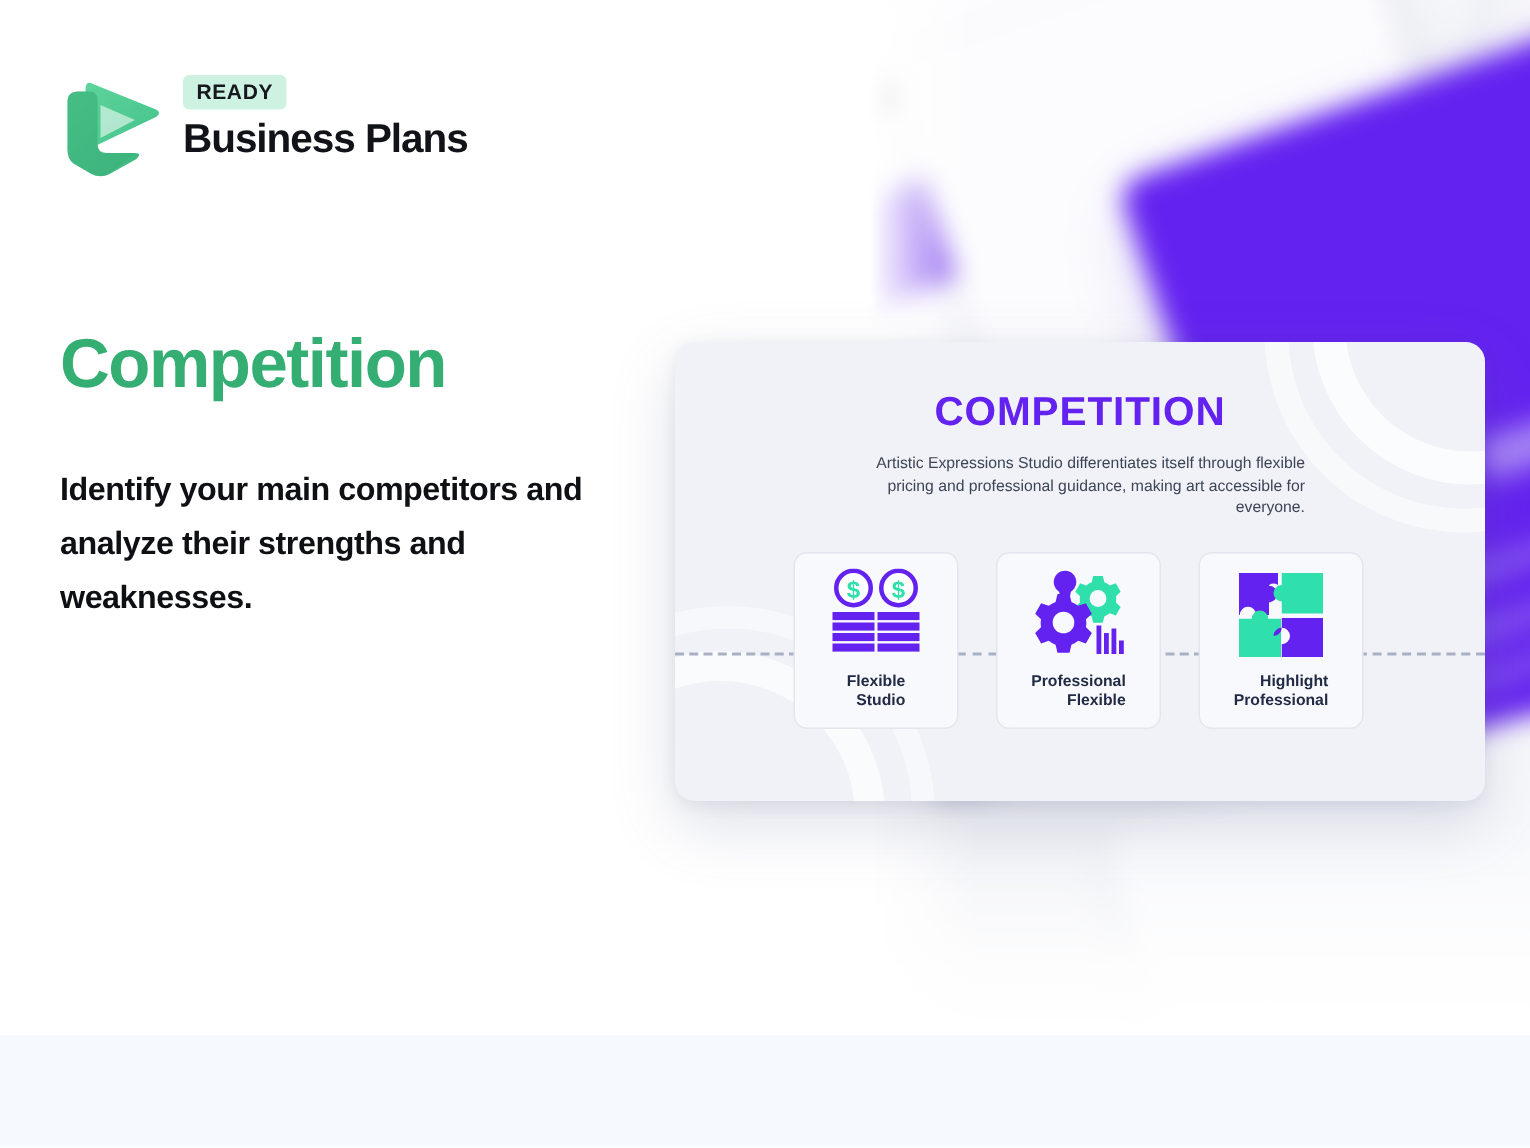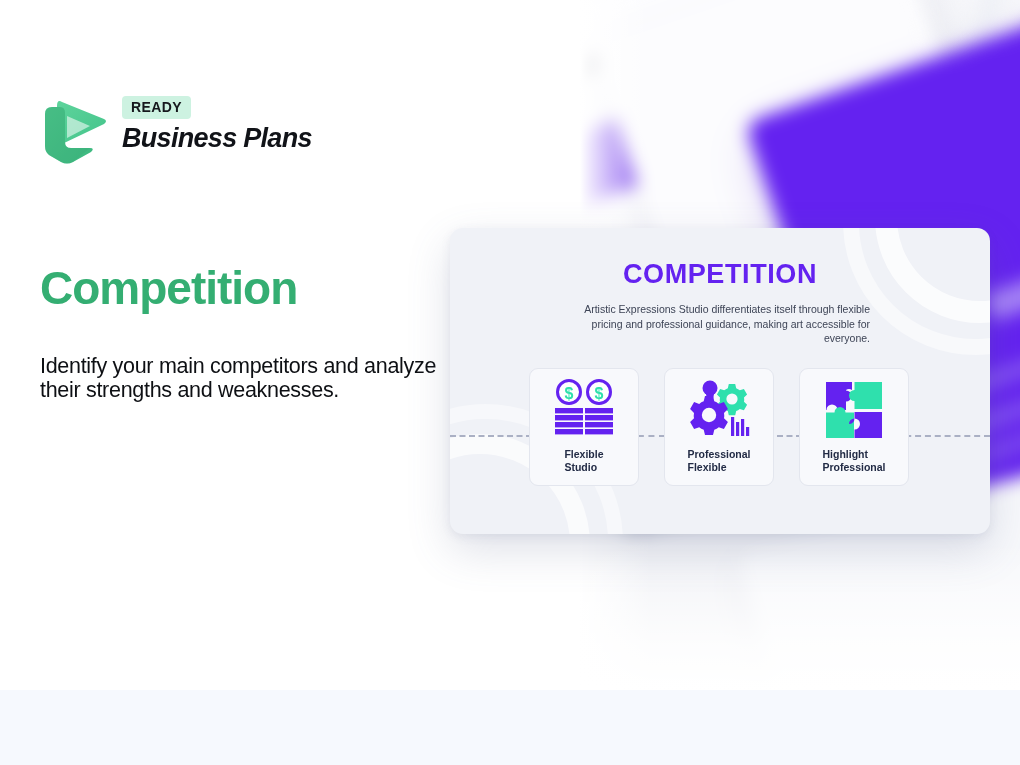--- a/index.html
+++ b/index.html
@@ -81,42 +81,42 @@
     background:linear-gradient(90deg,#ffffff 0%,rgba(255,255,255,.55) 55%,rgba(255,255,255,0) 100%);
     z-index:3;
   }
   .photo-fade-bottom {
     position:absolute; left:0; bottom:0; width:100%; height:150px;
     background:linear-gradient(180deg,rgba(255,255,255,0) 0%,rgba(255,255,255,.85) 70%,#ffffff 100%);
     z-index:3;
   }
 
   
-  .left-col { position:absolute; left:0; top:0; width:580px; height:690px; z-index:4;margin-top:46px; }
+  .left-col { position:absolute; left:0; top:0; width:580px; height:690px; z-index:4; }
 
   .logo-row { position:absolute; left:40px; top:40px; display:flex; align-items:center; }
   .logo-mark { position:relative; width:66px; height:78px; flex:0 0 auto; }
   .logo-text { margin-left:16px; }
   .ready-badge {
     display:inline-block; background:#cdf2e1; color:#16181d;
     font-size:14px; font-weight:700; letter-spacing:.4px;
     padding:3px 9px 4px; border-radius:4px;
   }
   .brand-name {
     display:block; margin-top:4px; font-size:27px; font-weight:800;
-    color:#111318; letter-spacing:-.7px; white-space:nowrap;font-style:italic;
+    color:#111318; letter-spacing:-.7px; white-space:nowrap;
   }
 
   .headline {
     position:absolute; left:40px; top:215px;
     font-size:46px; font-weight:800; color:#34ae72; letter-spacing:-1px;
   }
   .para {
     position:absolute; left:40px; width:400px;
-    font-size:21.5px; font-weight:400; color:#0e1014; line-height:24px;
+    font-size:21.5px; font-weight:700; color:#0e1014; line-height:36px;
     letter-spacing:-.3px;
   }
   .para-1 { top:308px; }
   .para-2 { top:419px; }
 
   
   .slide {
     position:absolute; left:450px; top:228px; width:540px; height:306px;
     background:#f0f2f7; border-radius:13px; z-index:5; overflow:hidden;
     box-shadow:0 16px 44px rgba(90,100,140,.20), 0 3px 10px rgba(90,100,140,.10);
@@ -149,21 +149,21 @@
 
   .tiles { position:absolute; left:79px; top:140px; display:flex; gap:25px; }
   .tile {
     width:110px; height:118px; background:#f8f9fc;
     border:1px solid #e3e6ee; border-radius:9px;
     display:flex; flex-direction:column; align-items:center;
     padding-top:10px; position:relative;
   }
   .tile-icon { width:72px; height:62px; display:flex; align-items:center; justify-content:center; }
   .tile-label {
-    margin-top:7px; text-align:left; font-size:10.5px; font-weight:700;
+    margin-top:7px; text-align:right; font-size:10.5px; font-weight:700;
     color:#222b45; line-height:13px;
   }
 </style>
 </head>
 <body>
 
 <div class="page">
 
   <div class="photo-bg">
     <div class="blurwrap">

